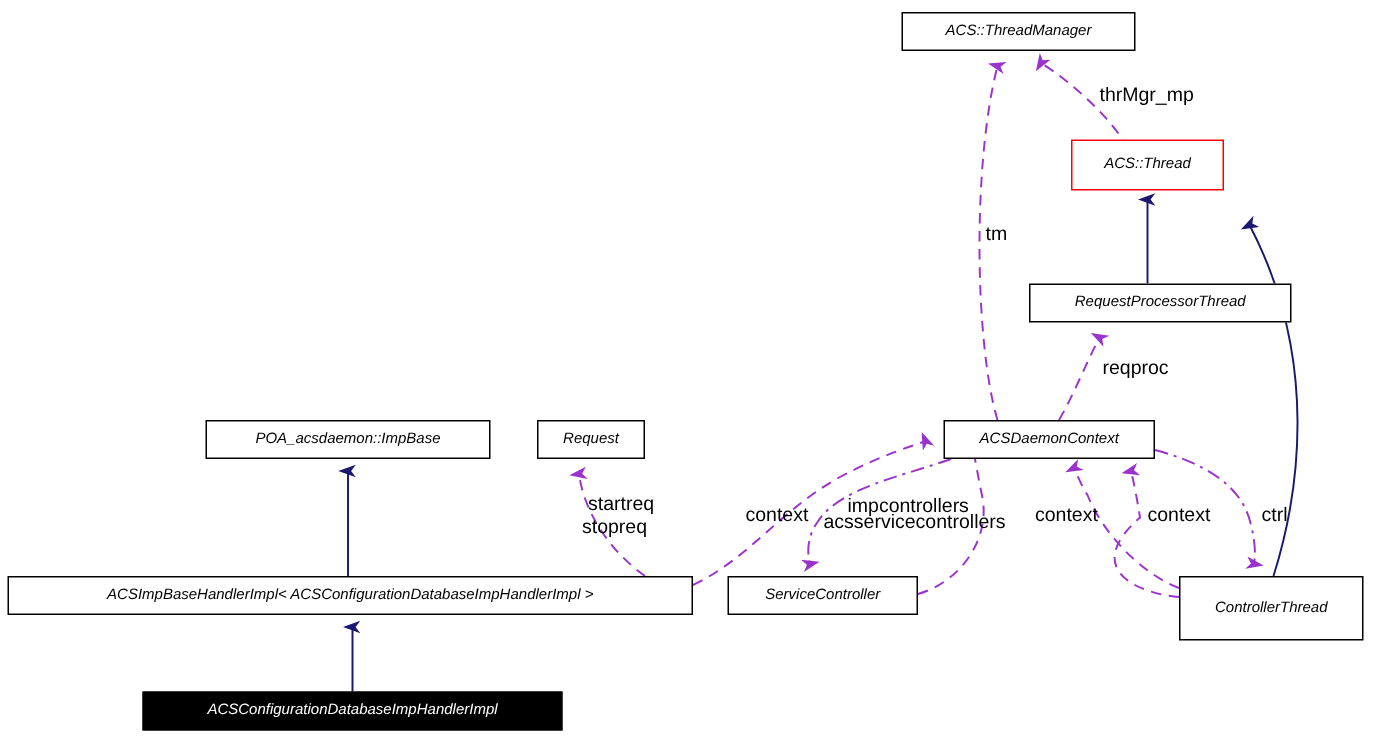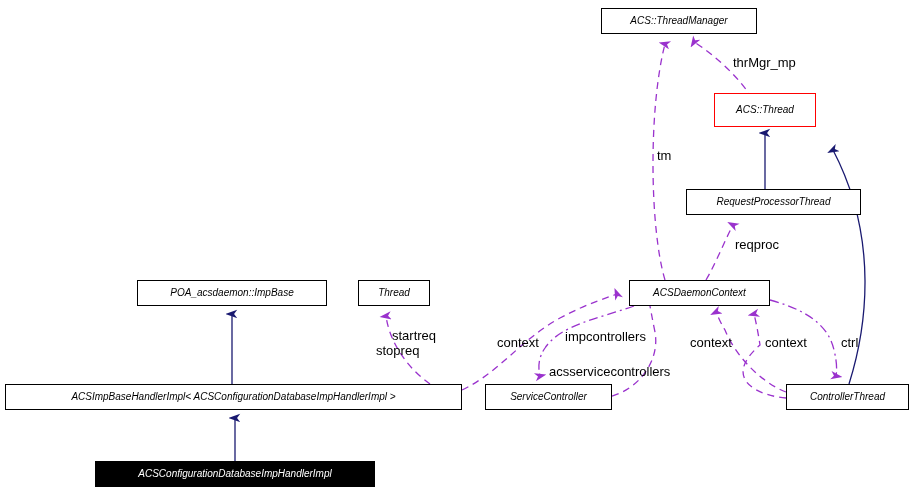--- a/index.html
+++ b/index.html
@@ -101,44 +101,44 @@
 
   <div class="node" style="left:629px;top:280px;width:141px;height:26px;">
     <span>ACSDaemonContext</span>
   </div>
 
   <div class="node" style="left:137px;top:280px;width:190px;height:26px;">
     <span>POA_acsdaemon::ImpBase</span>
   </div>
 
   <div class="node" style="left:358px;top:280px;width:72px;height:26px;">
-    <span>Thread</span>
+    <span>Request</span>
   </div>
 
   <div class="node" style="left:5px;top:384px;width:457px;height:26px;">
     <span>ACSImpBaseHandlerImpl&lt; ACSConfigurationDatabaseImpHandlerImpl &gt;</span>
   </div>
 
   <div class="node" style="left:485px;top:384px;width:127px;height:26px;">
     <span>ServiceController</span>
   </div>
 
-  <div class="node" style="left:786px;top:384px;width:123px;height:26px;">
+  <div class="node" style="left:786px;top:384px;width:123px;height:43px;">
     <span>ControllerThread</span>
   </div>
 
   <div class="node current" style="left:95px;top:461px;width:280px;height:26px;">
     <span>ACSConfigurationDatabaseImpHandlerImpl</span>
   </div>
 
   <div class="edge-label" style="left:733px;top:55px;">thrMgr_mp</div>
   <div class="edge-label" style="left:657px;top:148px;">tm</div>
   <div class="edge-label" style="left:735px;top:237px;">reqproc</div>
   <div class="edge-label" style="left:392px;top:328px;text-align:center;">startreq</div>
-  <div class="edge-label" style="left:376px;top:343px;text-align:right;">stopreq</div>
+  <div class="edge-label" style="left:388px;top:343px;text-align:right;">stopreq</div>
   <div class="edge-label" style="left:497px;top:335px;">context</div>
   <div class="edge-label" style="left:565px;top:329px;">impcontrollers</div>
-  <div class="edge-label" style="left:549px;top:364px;">acsservicecontrollers</div>
+  <div class="edge-label" style="left:549px;top:340px;">acsservicecontrollers</div>
   <div class="edge-label" style="left:690px;top:335px;">context</div>
   <div class="edge-label" style="left:765px;top:335px;">context</div>
   <div class="edge-label" style="left:841px;top:335px;">ctrl</div>
 
 </div>
 
 </body></html>

